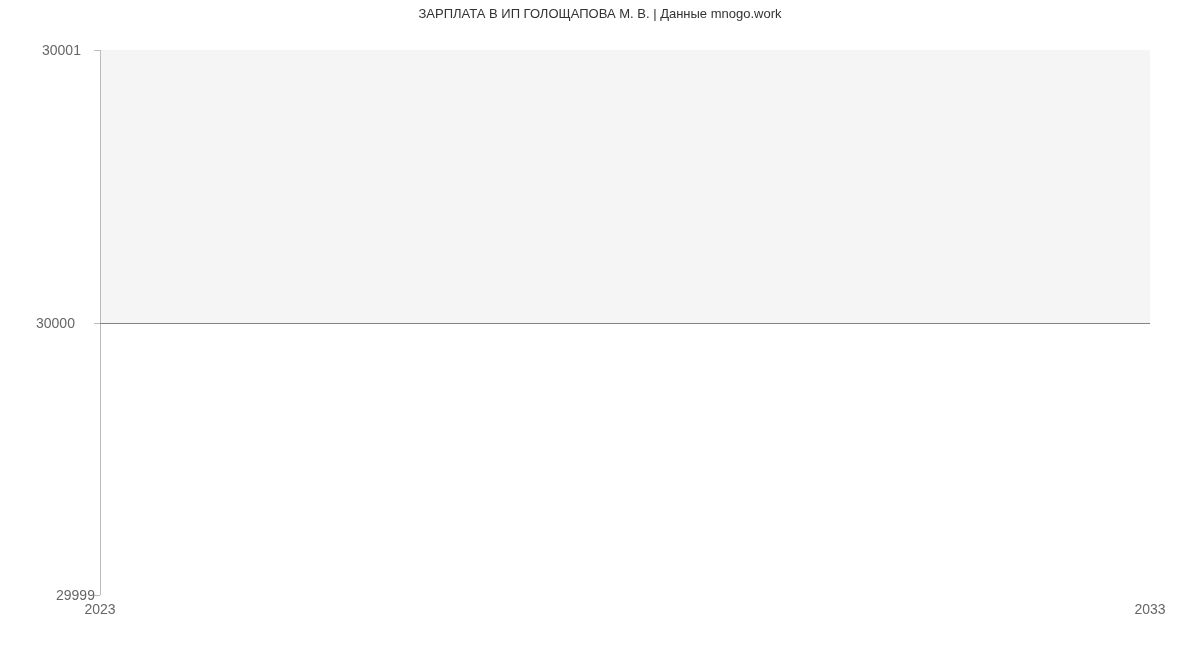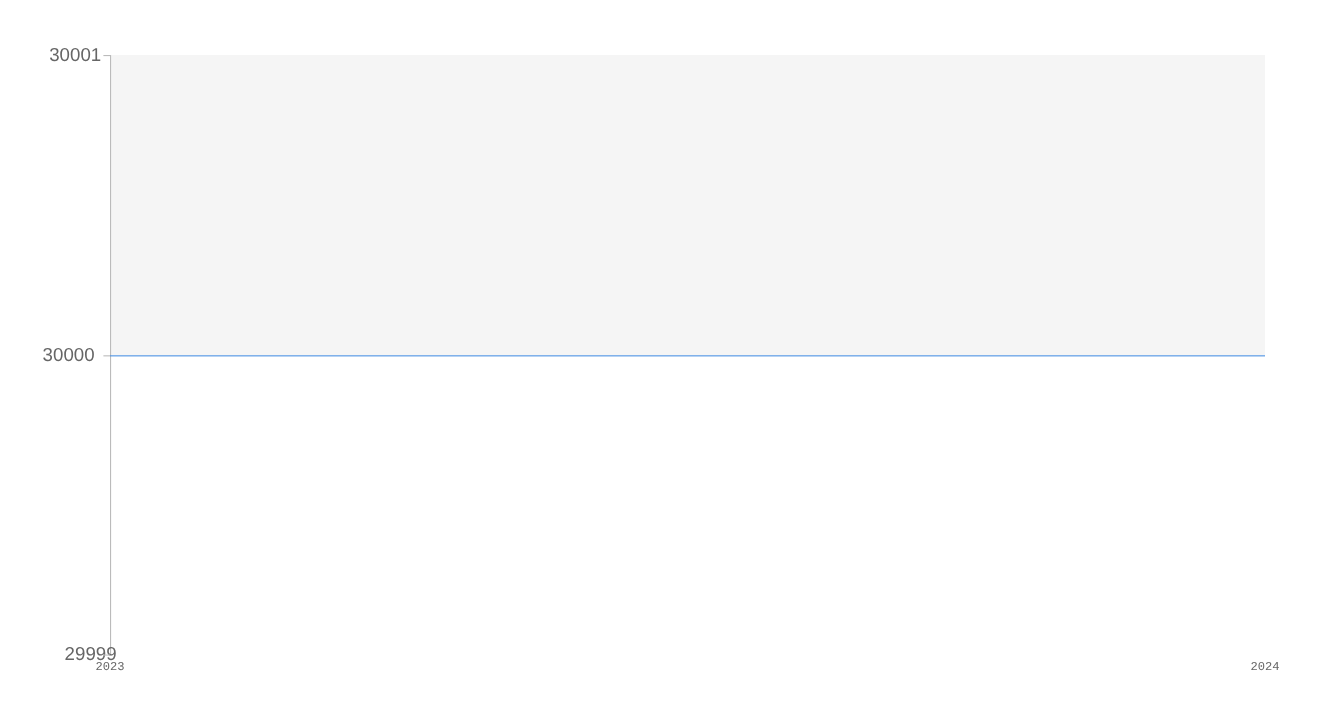--- a/index.html
+++ b/index.html
@@ -26,38 +26,36 @@
     font-size: 13px;
     color: #333333;
     font-weight: normal;
   }
   .plot-bg {
     position: absolute;
     background: #f5f5f5;
   }
   .y-tick-label {
     position: absolute;
-    font-size: 17px;
+    font-size: 14px;
     color: #666666;
-    text-align: right;
     width: 50px;
     transform: translateY(-50%);
   }
   .y-tick {
     position: absolute;
     height: 1px;
     width: 6px;
     background: #bbbbbb;
   }
   .x-tick-label {
     position: absolute;
-    font-size: 11px;
+    font-size: 14px;
     color: #666666;
     transform: translateX(-50%);
-    font-family: Liberation Mono, monospace;
   }
   .y-axis {
     position: absolute;
     width: 1px;
     background: #bbbbbb;
   }
   .series-line {
     position: absolute;
     height: 0;
     border-top: 1.3px solid #4a90e2;
@@ -66,32 +64,33 @@
     position: absolute;
     height: 1px;
     background: #ffffff;
   }
 </style>
 </head>
 <body>
 
 <div class="chart-wrap">
 
+  <div class="title">ЗАРПЛАТА В ИП ГОЛОЩАПОВА М. В. | Данные mnogo.work</div>
 
   <div class="plot-bg" id="plot-bg" style="left: 100px; top: 50px; width: 1050px; height: 272.5px;"></div>
 
   <div class="grid-line" id="grid-mid" style="left: 100px; top: 322.5px; width: 1050px;"></div>
 
   <div class="y-axis" id="y-axis" style="left: 100px; top: 50px; height: 545px;"></div>
 
   <div class="y-tick-label" id="ylab-0" style="left: 56px; top: 595px;">29999</div>
   <div class="y-tick-label" id="ylab-1" style="left: 36px; top: 322.5px;">30000</div>
   <div class="y-tick-label" id="ylab-2" style="left: 42px; top: 50px;">30001</div>
   <div class="y-tick" id="ytick-0" style="left: 94px; top: 595px;"></div>
   <div class="y-tick" id="ytick-1" style="left: 94px; top: 322.5px;"></div>
   <div class="y-tick" id="ytick-2" style="left: 94px; top: 50px;"></div>
 
   <div class="x-tick-label" id="xlab-0" style="left: 100px; top: 601px;">2023</div>
-  <div class="x-tick-label" id="xlab-1" style="left: 1150px; top: 601px;">2024</div>
+  <div class="x-tick-label" id="xlab-1" style="left: 1150px; top: 601px;">2033</div>
 
   <div class="series-line" id="series" style="left: 100px; top: 322.5px; width: 1050px;"></div>
 
 </div>
 
 </body></html>

